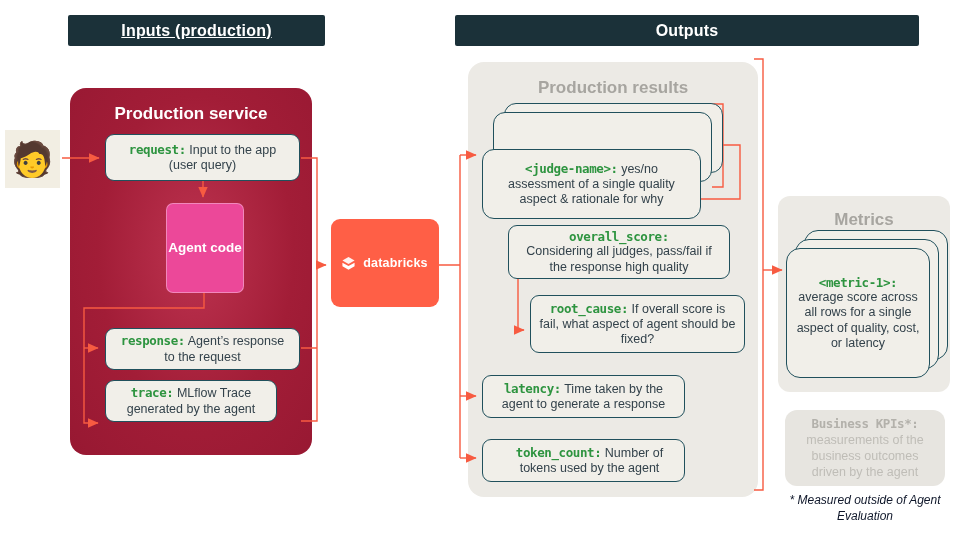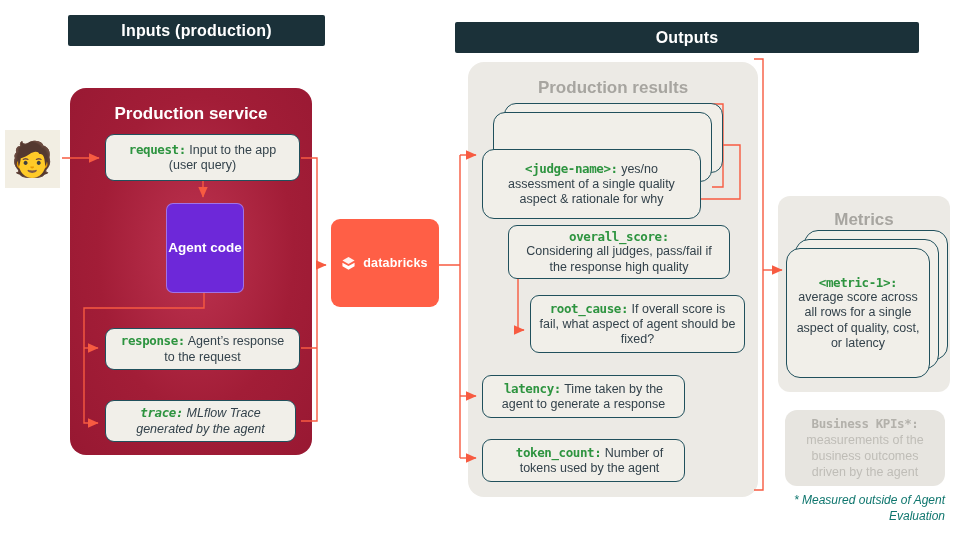--- a/index.html
+++ b/index.html
@@ -35,21 +35,21 @@
     display:flex;align-items:center;justify-content:center;text-align:center;
     font-size:12.5px;line-height:1.22;color:#33424b;padding:4px 8px;z-index:10;
   }
   .card.r12{border-radius:12px;margin-top:28px;}
   .code{
     font-family:"DejaVu Sans Mono","Liberation Mono",monospace;
     font-weight:bold;color:#2e9440;letter-spacing:-0.4px;
   }
   .code.block{display:block;}
   .agent{
-    background:#6d28d9;border:1px solid rgba(255,255,255,.35);border-radius:7px;
+    background:#ec4899;border:1px solid rgba(255,255,255,.35);border-radius:7px;
     color:#ffffff;font-weight:bold;font-size:13.5px;line-height:1.3;
     display:flex;align-items:center;justify-content:center;text-align:center;z-index:10;
   }
   
   .dbx{
     background:#ff5f46;border-radius:9px;color:#ffffff;text-align:center;
     display:flex;flex-direction:column;align-items:center;justify-content:center;
     gap:7px;z-index:10;
   }
   .dbx-brand{display:flex;align-items:center;gap:8px;font-size:12.5px;font-weight:bold;letter-spacing:.2px;}
@@ -59,21 +59,21 @@
   .panel-title{color:#a7a5a0;font-weight:bold;font-size:17px;text-align:center;z-index:10;}
   
   .layer{background:#f1efe9;border:1.5px solid #20505c;z-index:8;}
   
   .kpi{
     background:#e7e5e0;border-radius:12px;color:#bfbdb7;font-size:12.5px;line-height:1.3;
     display:flex;align-items:center;justify-content:center;text-align:center;padding:4px 10px;z-index:10;
   }
   .kpi .code{color:#b3b1ab;}
   .footnote{
-    color:#0f766e;font-style:italic;font-size:12px;line-height:1.35;text-align:right;z-index:10;
+    color:#0f172a;font-style:italic;font-size:12px;line-height:1.35;text-align:center;z-index:10;
   }
   svg.wires{position:absolute;left:0;top:0;z-index:6;}
 </style>
 </head>
 <body>
 
 <svg class="wires" width="960" height="540" viewBox="0 0 960 540">
   <defs>
     <marker id="ah" markerWidth="9" markerHeight="8" refX="7.5" refY="3.5" orient="auto">
       <path d="M0,0 L8,3.5 L0,7 Z" fill="#f75b41"></path>
@@ -98,41 +98,41 @@
 
     <path d="M712 104 H723 V187 H712 M723 145 H740 V199 H625 V216" marker-end="url(#ah)"></path>
 
     <path d="M518 279 V330 H524" marker-end="url(#ah)"></path>
 
     <path d="M754 59 H763 V490 H754"></path>
     <path d="M763 270 H782" marker-end="url(#ah)"></path>
   </g>
 </svg>
 
-<div class="abs hdr" style="left:68px;top:15px;width:257px;height:31px;">Inputs (production)</div>
-<div class="abs hdr" style="left:455px;top:22px;width:464px;height:31px;">Outputs</div>
+<div class="abs hdr" style="left:68px;top:15px;width:257px;height:31px;text-decoration:underline;">Inputs (production)</div>
+<div class="abs hdr" style="left:455px;top:15px;width:464px;height:31px;">Outputs</div>
 
 <div class="abs person" style="left:5px;top:130px;width:55px;height:58px;">🧑</div>
 
 <div class="abs prod" style="left:70px;top:88px;width:242px;height:367px;"></div>
 <div class="abs prod-title" style="left:70px;top:104px;width:242px;">Production service</div>
 
 <div class="abs card" style="left:105px;top:134px;width:195px;height:47px;">
   <span><span class="code">request:</span><span> Input to the app (user query)</span></span>
 </div>
 
 <div class="abs agent" style="left:166px;top:203px;width:78px;height:90px;">
   <span>Agent code</span>
 </div>
 
 <div class="abs card" style="left:105px;top:328px;width:195px;height:42px;">
   <span><span class="code">response:</span><span> Agent’s response to the request</span></span>
 </div>
 
-<div class="abs card" style="left:105px;top:400px;width:191px;height:42px;font-style:italic;">
+<div class="abs card" style="left:105px;top:380px;width:172px;height:42px;">
   <span><span class="code">trace:</span><span> MLflow Trace generated by the agent</span></span>
 </div>
 
 <div class="abs dbx" style="left:331px;top:219px;width:108px;height:88px;">
   <div class="dbx-brand">
     <svg width="13" height="13" viewBox="0 0 12 12">
       <path d="M6 0 L11.6 3.2 L6 6.4 L0.4 3.2 Z" fill="#ffffff" opacity=".92"></path>
       <path d="M0.4 5.2 L6 8.4 L11.6 5.2 L11.6 8.6 L6 11.8 L0.4 8.6 Z" fill="#ffffff"></path>
     </svg>
     <span>databricks</span>

